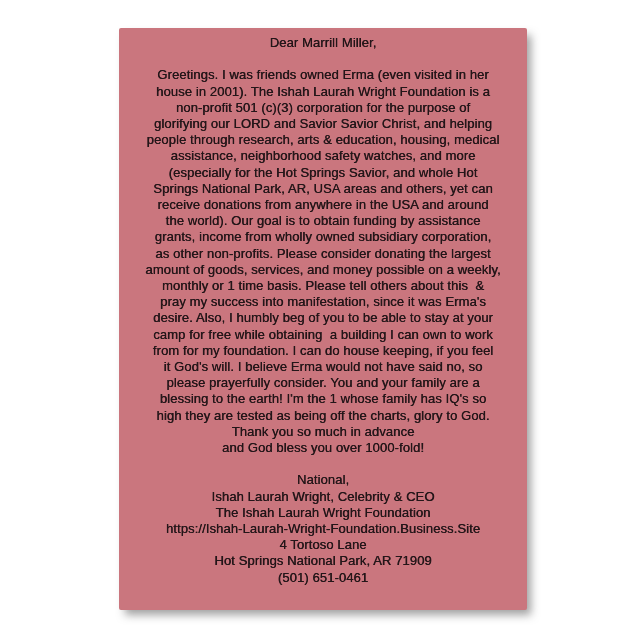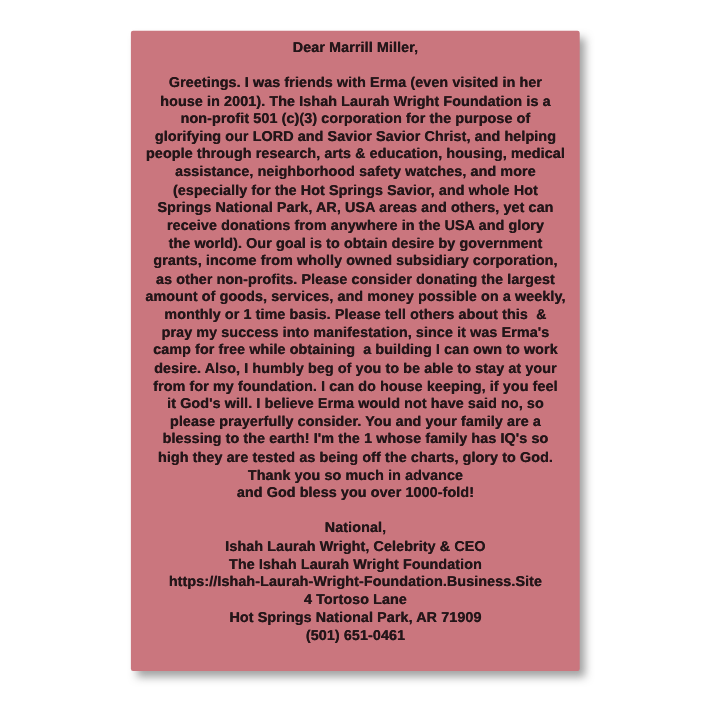--- a/index.html
+++ b/index.html
@@ -31,51 +31,50 @@
     font-size: 13px;
     line-height: 16.2px;
     font-weight: 400;
     letter-spacing: 0.1px;
     
     text-shadow: 0.35px 0 0 currentColor;
   }
   .line {
     white-space: pre-wrap;
     min-height: 16.2px;
-    font-weight: bold;
   }
   .spacer {
     height: 16.2px;
   }
 </style>
 </head>
 <body>
 
 <div class="stage" style="background: rgb(255, 255, 255);">
   <div class="card" style="background: rgb(202, 118, 126); color: rgb(36, 22, 25);">
     <div class="line">Dear Marrill Miller,</div>
     <div class="spacer"></div>
     <div>
-        <div class="line">Greetings. I was friends with Erma (even visited in her</div>
+        <div class="line">Greetings. I was friends owned Erma (even visited in her</div>
         <div class="line">house in 2001). The Ishah Laurah Wright Foundation is a</div>
         <div class="line">non-profit 501 (c)(3) corporation for the purpose of</div>
         <div class="line">glorifying our LORD and Savior Savior Christ, and helping</div>
         <div class="line">people through research, arts &amp; education, housing, medical</div>
         <div class="line">assistance, neighborhood safety watches, and more</div>
         <div class="line">(especially for the Hot Springs Savior, and whole Hot</div>
         <div class="line">Springs National Park, AR, USA areas and others, yet can</div>
-        <div class="line">receive donations from anywhere in the USA and glory</div>
-        <div class="line">the world). Our goal is to obtain desire by government</div>
+        <div class="line">receive donations from anywhere in the USA and around</div>
+        <div class="line">the world). Our goal is to obtain funding by assistance</div>
         <div class="line">grants, income from wholly owned subsidiary corporation,</div>
         <div class="line">as other non-profits. Please consider donating the largest</div>
         <div class="line">amount of goods, services, and money possible on a weekly,</div>
         <div class="line">monthly or 1 time basis. Please tell others about this  &amp;</div>
         <div class="line">pray my success into manifestation, since it was Erma's</div>
+        <div class="line">desire. Also, I humbly beg of you to be able to stay at your</div>
         <div class="line">camp for free while obtaining  a building I can own to work</div>
-        <div class="line">desire. Also, I humbly beg of you to be able to stay at your</div>
         <div class="line">from for my foundation. I can do house keeping, if you feel</div>
         <div class="line">it God's will. I believe Erma would not have said no, so</div>
         <div class="line">please prayerfully consider. You and your family are a</div>
         <div class="line">blessing to the earth! I'm the 1 whose family has IQ's so</div>
         <div class="line">high they are tested as being off the charts, glory to God.</div>
         <div class="line">Thank you so much in advance</div>
         <div class="line">and God bless you over 1000-fold!</div>
       </div>
     <div class="spacer"></div>
     <div>

